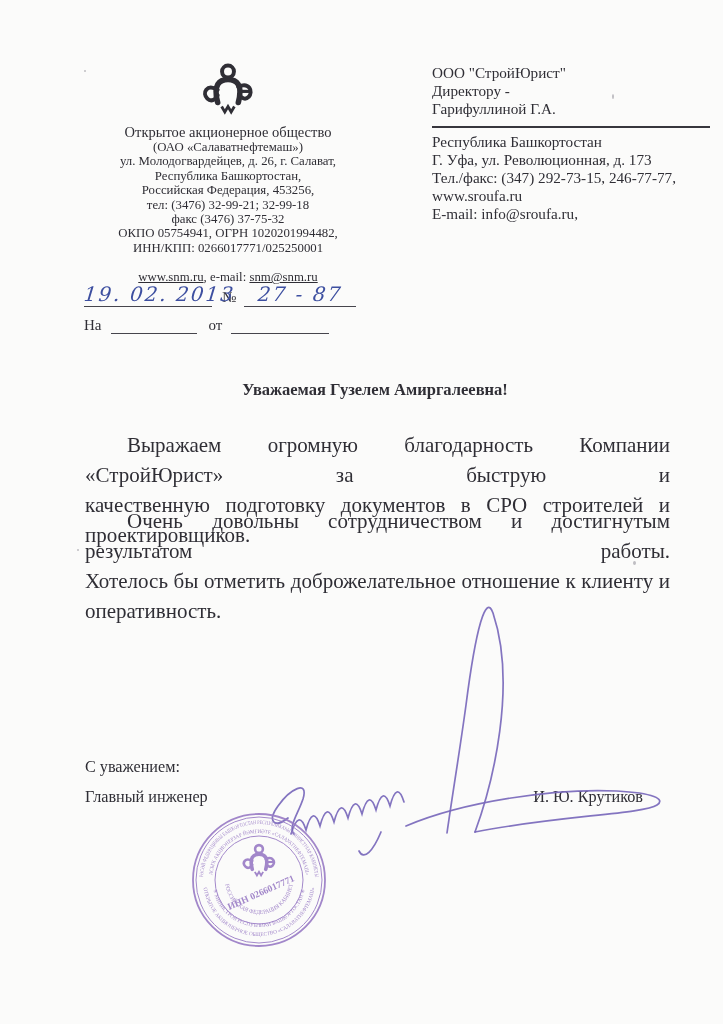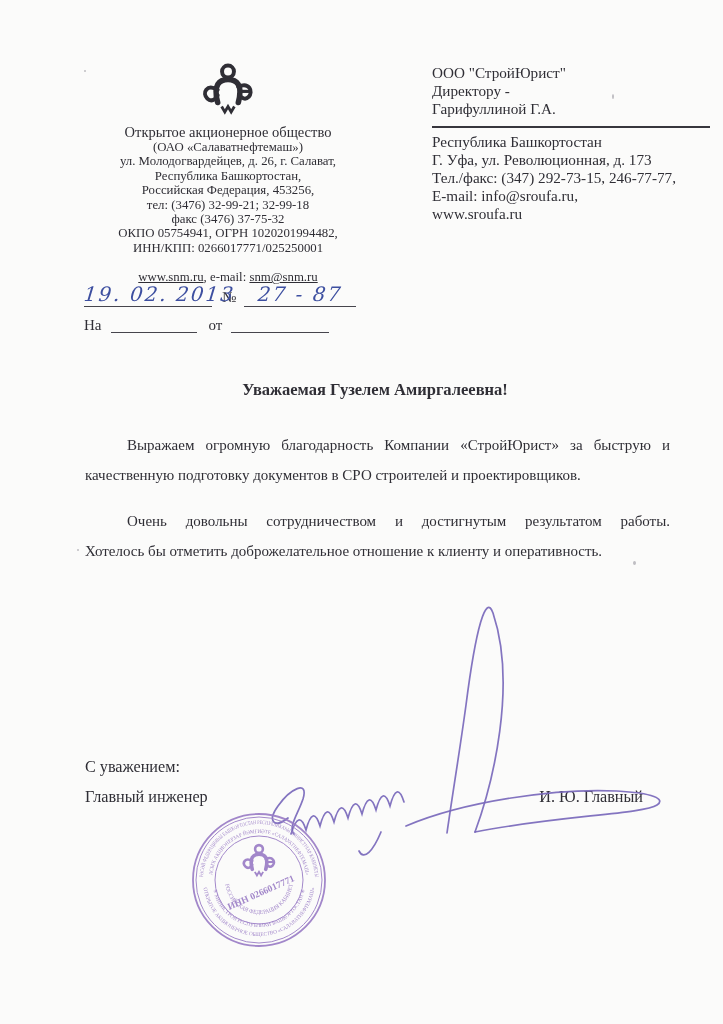--- a/index.html
+++ b/index.html
@@ -35,32 +35,32 @@
   .slot{display:inline-block;border-bottom:1.8px solid #46454c;text-align:center;}
   .slot-date{width:128px;}
   .slot-num{width:112px;}
   .hw{
     font-family:"DejaVu Serif",serif;font-style:italic;
     color:var(--pen);font-size:20px;line-height:24px;
     letter-spacing:2px;display:inline-block;transform:skewX(-6deg);
     white-space:nowrap;
   }
   .no-sign{margin:0 8px 1px 10px;font-size:15px;}
-  .ref-row2{display:flex;align-items:flex-start;margin-top:10px;font-size:15px;}
+  .ref-row2{display:flex;align-items:center;margin-top:10px;font-size:15px;}
   .blank{display:inline-block;border-bottom:1.8px solid #46454c;height:16px;}
   .blank1{width:86px;margin:0 12px 0 9px;}
   .blank2{width:98px;margin-left:9px;}
 
   
   .right-col{left:432px;top:64px;width:278px;font-size:15.2px;line-height:18.2px;}
   .rule{border-top:2px solid #37363d;margin:7px 0 5px;}
 
   
   .salutation{left:85px;top:380px;width:580px;text-align:center;font-weight:bold;font-size:16.5px;}
-  .para{left:85px;width:585px;font-size:15px;line-height:30px;}
+  .para{left:85px;width:585px;font-size:21px;line-height:30px;}
   .para1{top:430px;}
   .para2{top:506px;}
   .para .line{text-align:justify;}
   .para .line:first-child{text-indent:42px;text-align-last:justify;}
   .para .line:last-child{text-align-last:left;}
 
   
   .regards{left:85px;top:758px;font-size:16.2px;}
   .closing-row{left:85px;top:788px;width:558px;display:flex;justify-content:space-between;font-size:16.2px;}
 
@@ -124,41 +124,41 @@
 
 <div class="abs right-col">
   <div>ООО "СтройЮрист"</div>
   <div>Директору -</div>
   <div>Гарифуллиной Г.А.</div>
   <div class="rule"></div>
   <div>
       <div>Республика Башкортостан</div>
       <div>Г. Уфа, ул. Революционная, д. 173</div>
       <div>Тел./факс: (347) 292-73-15, 246-77-77,</div>
+      <div>www.sroufa.ru</div>
       <div>E-mail: info@sroufa.ru,</div>
-      <div>www.sroufa.ru</div>
     </div>
 </div>
 
 <div class="abs salutation">Уважаемая Гузелем Амиргалеевна!</div>
 
 <div class="abs para para1">
     <div class="line">Выражаем огромную благодарность Компании «СтройЮрист» за быструю и</div>
     <div class="line">качественную подготовку документов в СРО строителей и проектировщиков.</div>
   </div>
 
 <div class="abs para para2">
     <div class="line">Очень довольны сотрудничеством и достигнутым результатом работы.</div>
     <div class="line">Хотелось бы отметить доброжелательное отношение к клиенту и оперативность.</div>
   </div>
 
 <div class="abs regards">С уважением:</div>
 <div class="abs closing-row">
   <span>Главный инженер</span>
-  <span>И. Ю. Главный</span>
+  <span>И. Ю. Крутиков</span>
 </div>
 
 <svg class="abs sig-svg" viewBox="0 0 450 280">
   <path d="M63,233 c-14,11 -21,3 -10,-12 c12,-17 31,-27 25,-7 c-5,15 -15,28 -9,35"></path>
   <path d="M66,249 q8,-26 15,-4 q7,-26 14,-4 q7,-26 14,-4 q7,-26 14,-4 q7,-26 14,-4 q7,-26 14,-4 q7,-26 14,-4 q7,-26 14,-4"></path>
   <path d="M181,241 C240,216 332,203 392,206 C428,208 441,214 432,220 C419,229 330,231 250,247"></path>
   <path d="M250,247 C268,198 292,100 268,28 C261,8 251,42 241,120 C235,164 228,206 222,248"></path>
   <path d="M156,247 C148,266 139,276 134,266"></path>
 </svg>
 

